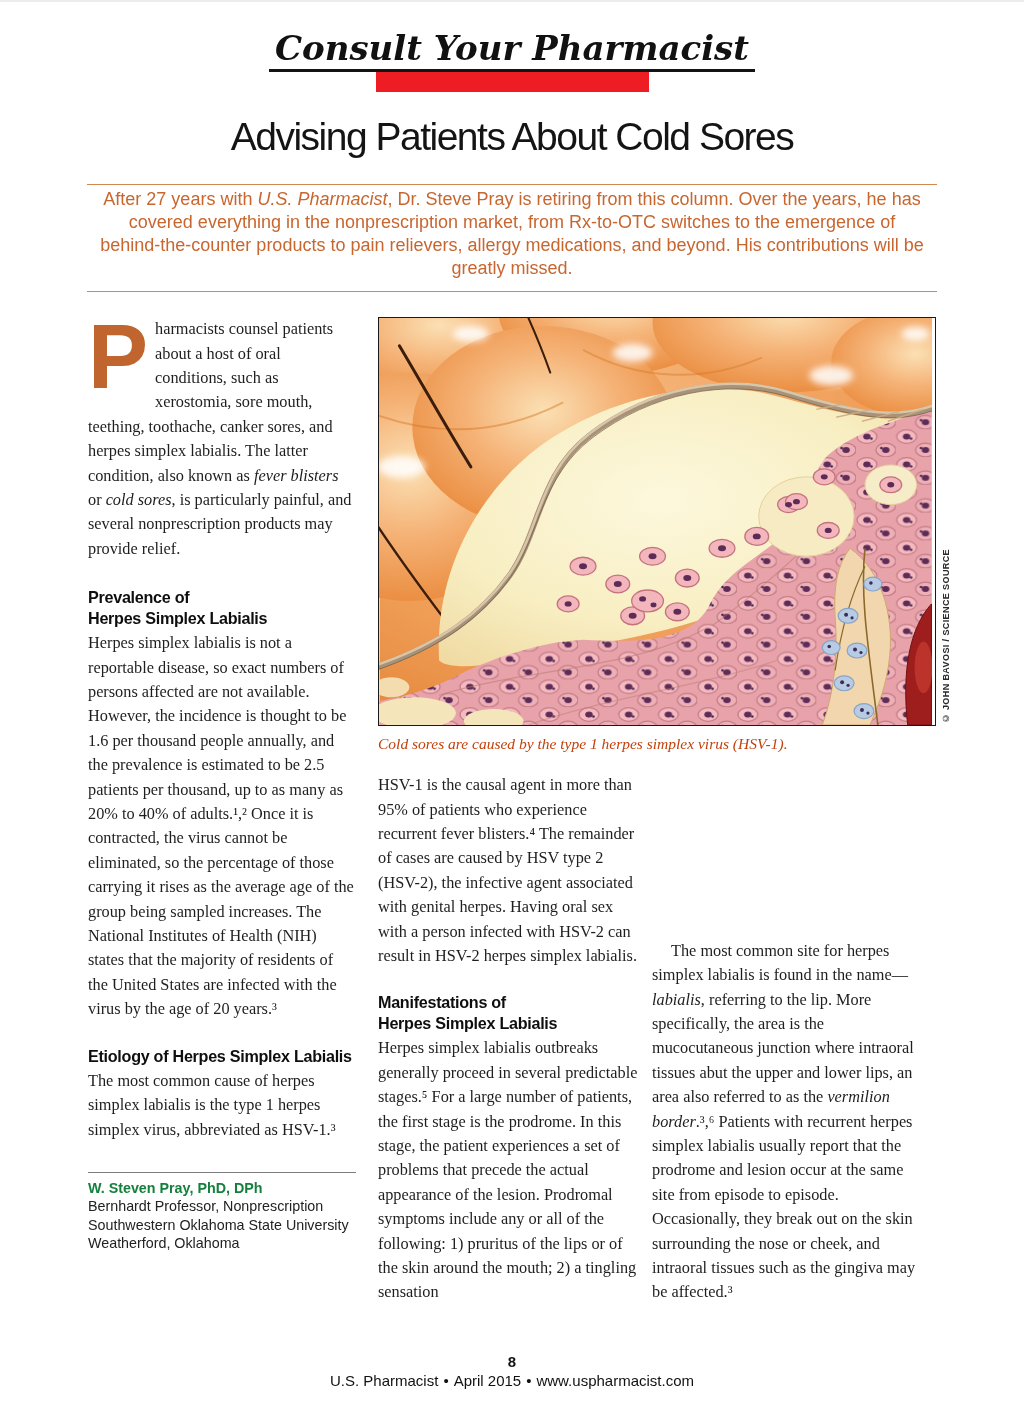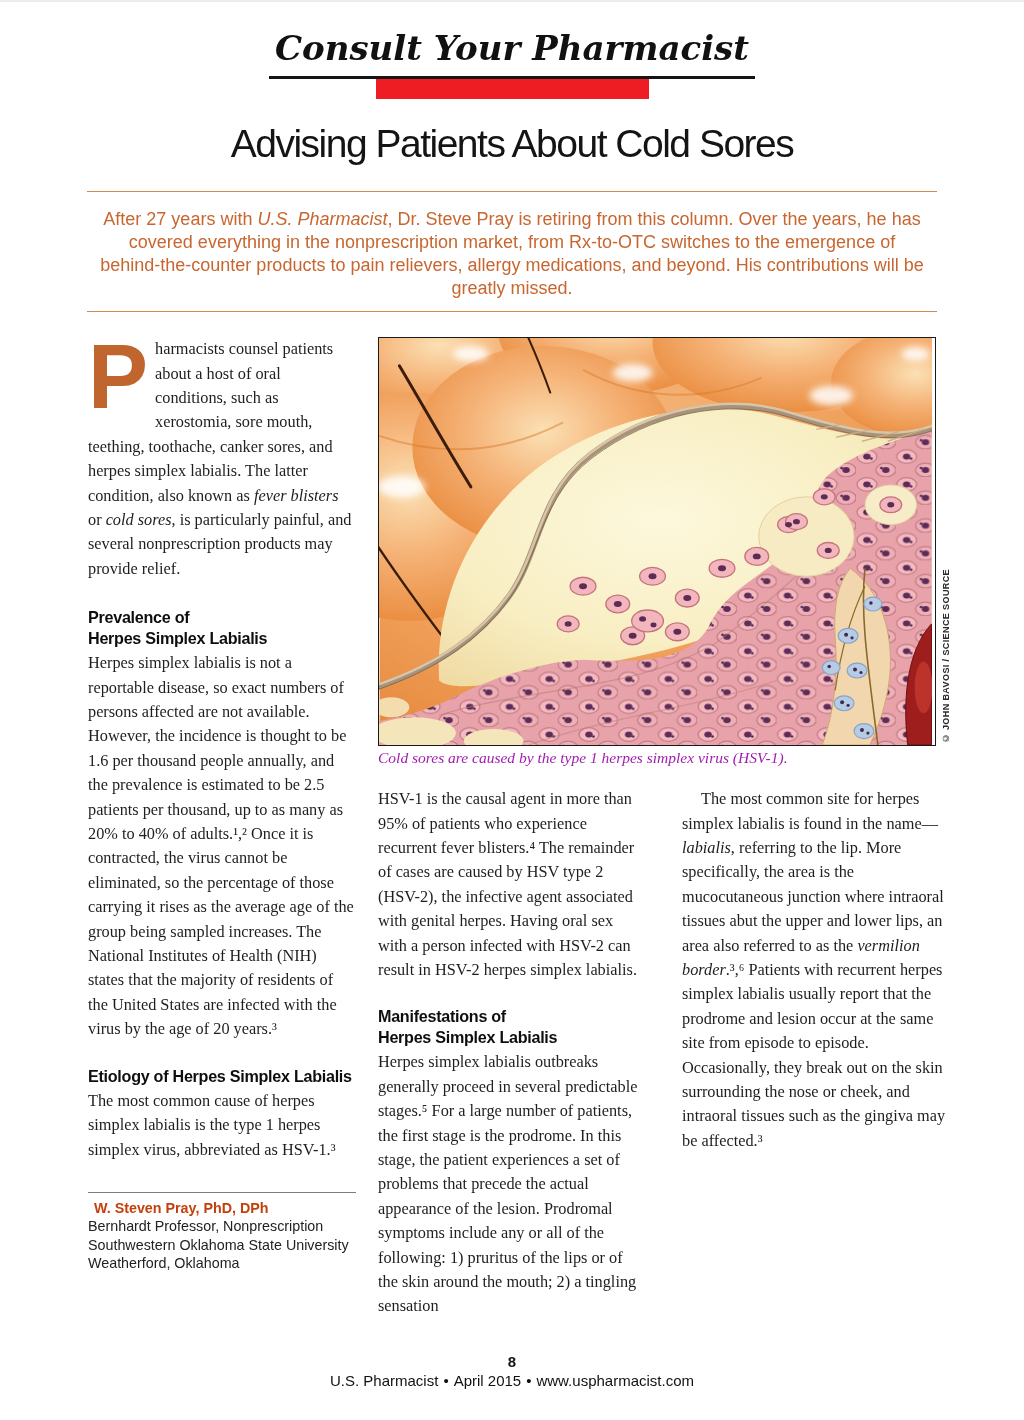--- a/index.html
+++ b/index.html
@@ -6,41 +6,41 @@
   .page{
     position:relative;width:1024px;height:1420px;margin:0 auto;background:#fff;
     font-family:"Liberation Serif","DejaVu Serif",serif;color:#1e1e1e;overflow:hidden;
     border-top:2px solid #ececec;box-sizing:border-box;
   }
   
   .kicker-wrap{text-align:center;margin:0;padding-top:29px;}
   .kicker{
     display:inline-block;font-family:"DejaVu Serif","Liberation Serif",serif;
     font-style:italic;font-weight:bold;font-size:34px;line-height:34px;color:#111;
-    border-bottom:3px solid #141414;padding:0 6px 11px;
+    border-bottom:3px solid #141414;padding:0 6px 4px;
   }
   .redbar{width:273px;height:23px;margin:-3px auto 0;}
   .title{
     text-align:center;margin-top:24px;font-family:"Liberation Sans","DejaVu Sans",sans-serif;
     font-size:39px;line-height:42px;letter-spacing:-1.5px;color:#141414;font-weight:400;
   }
   .intro{
     width:850px;margin:13px auto 0;text-align:center;
     border-top:1px solid #d08a50;border-bottom:1px solid #d08a50;
-    padding:16px 10px 11px;box-sizing:border-box;
+    padding:3px 10px 11px;box-sizing:border-box;
     font-family:"Liberation Sans","DejaVu Sans",sans-serif;
     font-size:18px;line-height:23px;color:#c8662f;
   }
   .intro .it{font-style:italic;}
   
   .content{display:flex;gap:22px;padding:0 88px;margin-top:25px;}
   .bodytext{font-size:16.3px;line-height:24.4px;}
   .col1{width:268px;flex:none;}
   .colwrap{width:558px;flex:none;}
-  .two-cols{display:flex;gap:36px;margin-top:20px;}
+  .two-cols{display:flex;gap:6px;margin-top:20px;align-items:flex-end;}
   .colsm{width:268px;flex:none;}
   p{margin:0;}
   .indent{text-indent:19px;}
   .dropcap{
     float:left;font-family:"Liberation Sans","DejaVu Sans",sans-serif;font-weight:bold;
     font-size:90px;line-height:70px;color:#c1652f;margin:5px 7px 0 0;
   }
   h3.section{
     font-family:"Liberation Sans","DejaVu Sans",sans-serif;font-weight:bold;
     font-size:17px;line-height:21px;letter-spacing:-0.3px;color:#0e0e0e;
@@ -49,26 +49,26 @@
   h3.first{margin-top:26px;}
   
   figure.illus{margin:0;position:relative;width:556px;border:1.5px solid #1a1a1a;}
   figure.illus svg{display:block;}
   .credit{
     position:absolute;right:-16px;bottom:2px;
     writing-mode:vertical-rl;transform:rotate(180deg);
     font-family:"Liberation Sans","DejaVu Sans",sans-serif;
     font-size:9px;font-weight:bold;letter-spacing:.4px;color:#2a2a2a;white-space:nowrap;
   }
-  .caption{font-style:italic;font-size:15.5px;line-height:19px;margin-top:2px;color:#a21caf;}
+  .caption{font-style:italic;font-size:15.5px;line-height:19px;margin-top:8px;color:#c2410c;}
   
   .authors{margin-top:30px;font-family:"Liberation Sans","DejaVu Sans",sans-serif;font-size:14.3px;line-height:18.5px;}
   .author{border-top:1.5px solid #7d7d7d;padding-top:6px;margin-top:11px;}
   .author:first-child{margin-top:0;}
-  .author-name{font-weight:bold;color:#c2410c;margin-left:6px;}
+  .author-name{font-weight:bold;color:#15803d;}
   .author-line{color:#222;}
   
   .footer{
     position:absolute;left:0;right:0;bottom:30px;text-align:center;
     font-family:"Liberation Sans","DejaVu Sans",sans-serif;font-size:15px;line-height:19px;color:#111;
   }
   .footer .pg{font-weight:bold;display:block;}
   .footer .sep{padding:0 5px;}
 </style>
 </head>

